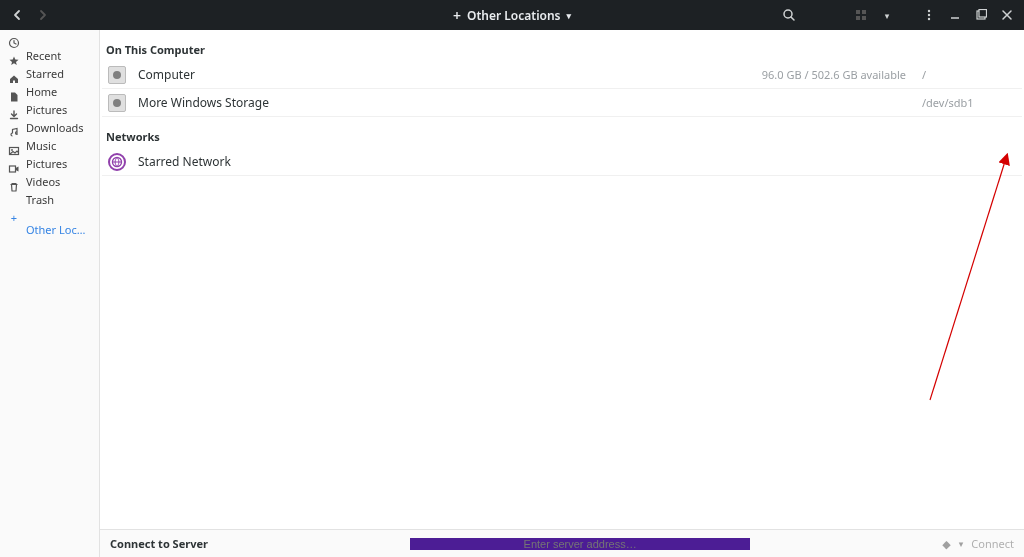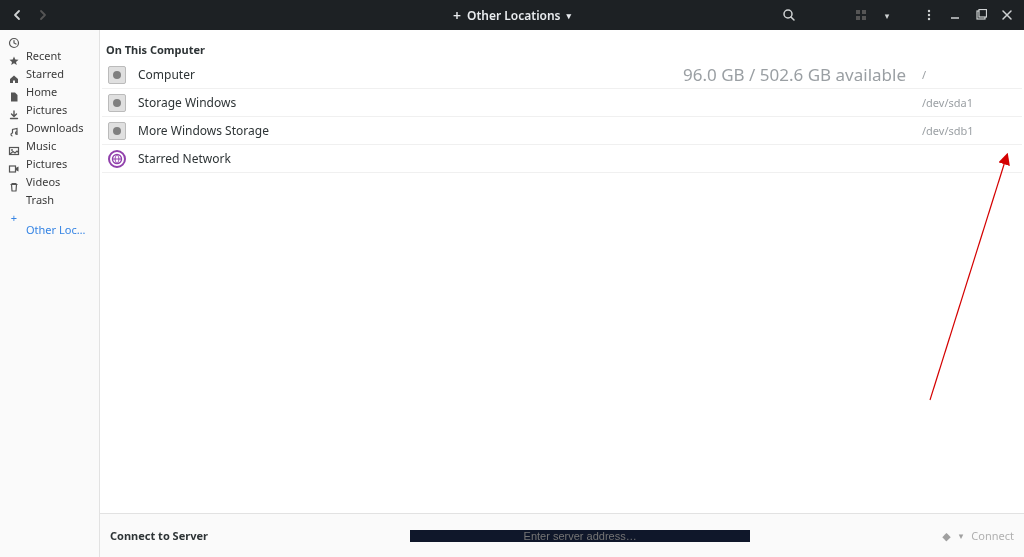--- a/index.html
+++ b/index.html
@@ -32,32 +32,32 @@
     .scroll    { flex:1; overflow:auto; padding:0 2px;}
     
     .group-header{ font-size:11px; font-weight:700; color:#2e3436; padding:12px 0 4px 4px; }
     
     .row       { height:28px; display:flex; align-items:center; padding:0 12px 0 6px; border-bottom:1px solid #f0f0f0;}
     .row .disk { width:18px; height:18px; border:1px solid #bbb; border-radius:2px; background:#e0e0e0; display:flex; align-items:center; justify-content:center; margin-right:12px;}
     .row .disk::after{ content:""; width:8px; height:8px; border-radius:50%; background:#808080;}
     .row .name { font-size:12px; color:#2e3436; flex:0 0 auto;text-align:right;}
     
     .row .spacer{ flex:1; }
-    .row .size  { font-size:17px; color:#9a9fa3; margin-right:16px; white-space:nowrap;}
+    .row .size  { font-size:11px; color:#9a9fa3; margin-right:16px; white-space:nowrap;}
     .row .mount { font-size:11px; color:#9a9fa3; width:64px; text-align:left; white-space:nowrap;}
     .row .eject { width:18px; height:18px; border-radius:50%; background:#fafafa; border:1px solid #ddd; display:flex; align-items:center; justify-content:center; margin-left:6px;}
     .row .eject svg{ width:10px;height:10px;}
     
     .net-icon  { width:18px; height:18px; border-radius:50%; background:#fff; border:2px solid #9141ac; display:flex; align-items:center; justify-content:center; margin-right:12px; color:#9141ac; font-weight:700; font-size:10px;}
     
     
-    .footer    { height:44px; border-top:1px solid #e2e2e2; display:flex; align-items:center; background:#fafafa; font-size:11px;}
+    .footer    { height:28px; border-top:1px solid #e2e2e2; display:flex; align-items:center; background:#fafafa; font-size:11px;}
     .footer .cts{ padding:0 10px; font-weight:700; color:#2e3436; }
     .footer .addr{ flex:1; display:flex; align-items:center; justify-content:center;}
-    .footer input{ width:340px; border:none; background:#0f172a; text-align:center; font-size:11px; color:#888; outline:none;}
+    .footer input{ width:340px; border:none; background:#4c1d95; text-align:center; font-size:11px; color:#888; outline:none;}
     .footer .right{ display:flex; align-items:center; gap:8px; padding-right:10px; color:#a0a0a0;}
     .footer .connect{ color:#b0b0b0;}
     .footer .dropdown-icon{ font-size:9px; }
 
     
     .arrow-svg{ position:absolute; left:0; top:0; width:100%; height:100%; pointer-events:none; }
     
     svg { display:block; }
 
     
@@ -225,35 +225,28 @@
           <div class="row">
             <span class="disk"></span>
             <span class="name">Computer</span>
             <span class="spacer"></span>
             <span class="size">96.0 GB / 502.6 GB available</span>
             <span class="mount">/</span>
             <span style="width:24px;"></span>
           </div>
           <div class="row">
             <span class="disk"></span>
-            <span class="name">Storage Windows</span>
-            <span class="spacer"></span>
-            <span class="size"></span>
-            <span class="mount">/dev/sda1</span>
-            <span style="width:24px;"></span>
-          </div>
-          <div class="row">
-            <span class="disk"></span>
             <span class="name">More Windows Storage</span>
             <span class="spacer"></span>
             <span class="size"></span>
             <span class="mount">/dev/sdb1</span>
             <span style="width:24px;"></span>
           </div>
         </div>
+      <div class="group-header">Networks</div>
       <div id="networks">
           <div class="row">
             <span class="net-icon">
               <svg width="12" height="12" viewBox="0 0 12 12">
                 <circle cx="6" cy="6" r="4.5" stroke="#9141ac" stroke-width="1.4" fill="none"></circle>
                 <path d="M1.5 6 H10.5 M6 1.5 C3.5 4 3.5 8 6 10.5 M6 1.5 C8.5 4 8.5 8 6 10.5" stroke="#9141ac" stroke-width="1" fill="none"></path>
               </svg>
             </span>
             <span class="name">Starred Network</span>
             <span class="spacer"></span>

